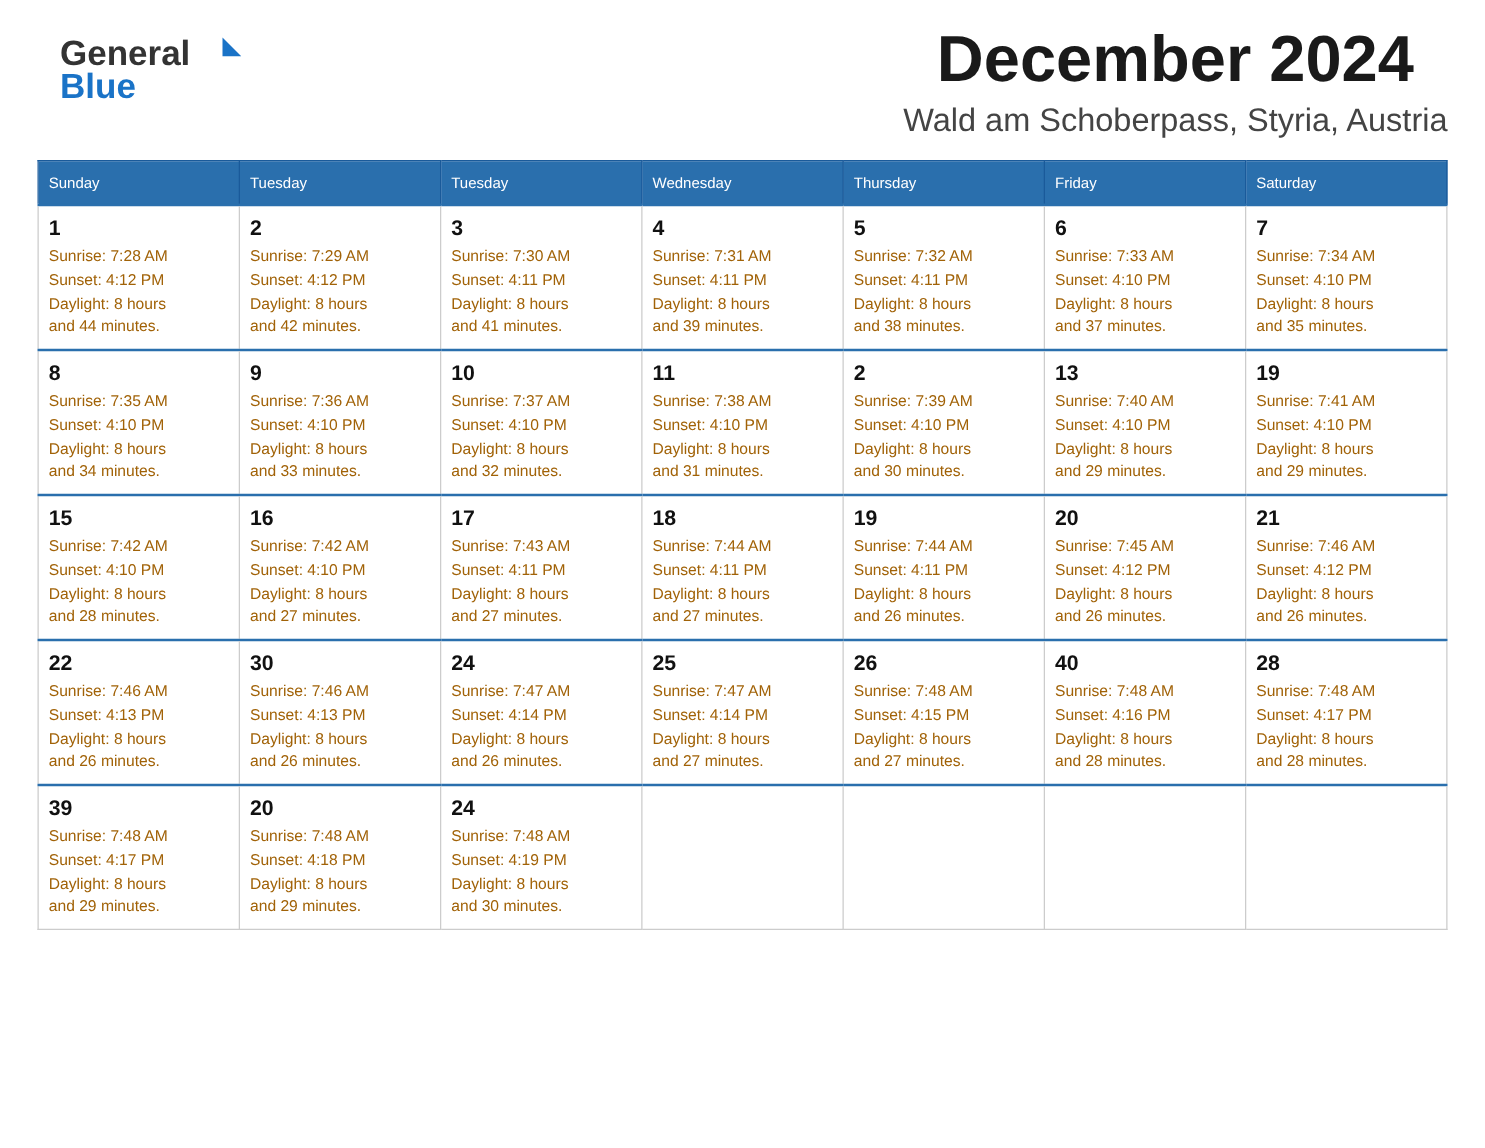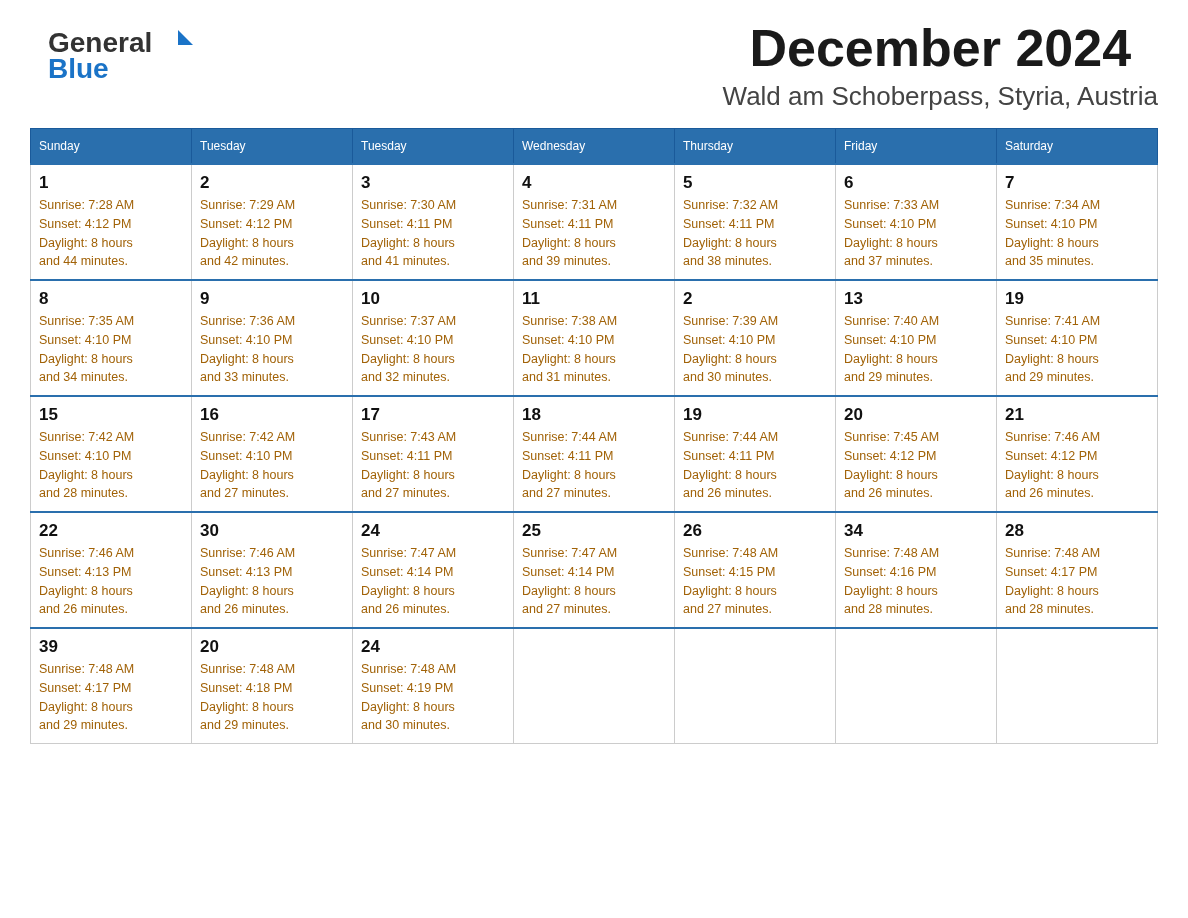--- a/index.html
+++ b/index.html
@@ -345,21 +345,21 @@
         <td>
         <span class="day-num">26</span>
         <div class="day-info">
           Sunrise: 7:48 AM<br>
           Sunset: 4:15 PM<br>
           Daylight: 8 hours<br>
           and 27 minutes.
         </div>
       </td>
         <td>
-        <span class="day-num">34</span>
+        <span class="day-num">40</span>
         <div class="day-info">
           Sunrise: 7:48 AM<br>
           Sunset: 4:16 PM<br>
           Daylight: 8 hours<br>
           and 28 minutes.
         </div>
       </td>
         <td>
         <span class="day-num">28</span>
         <div class="day-info">

